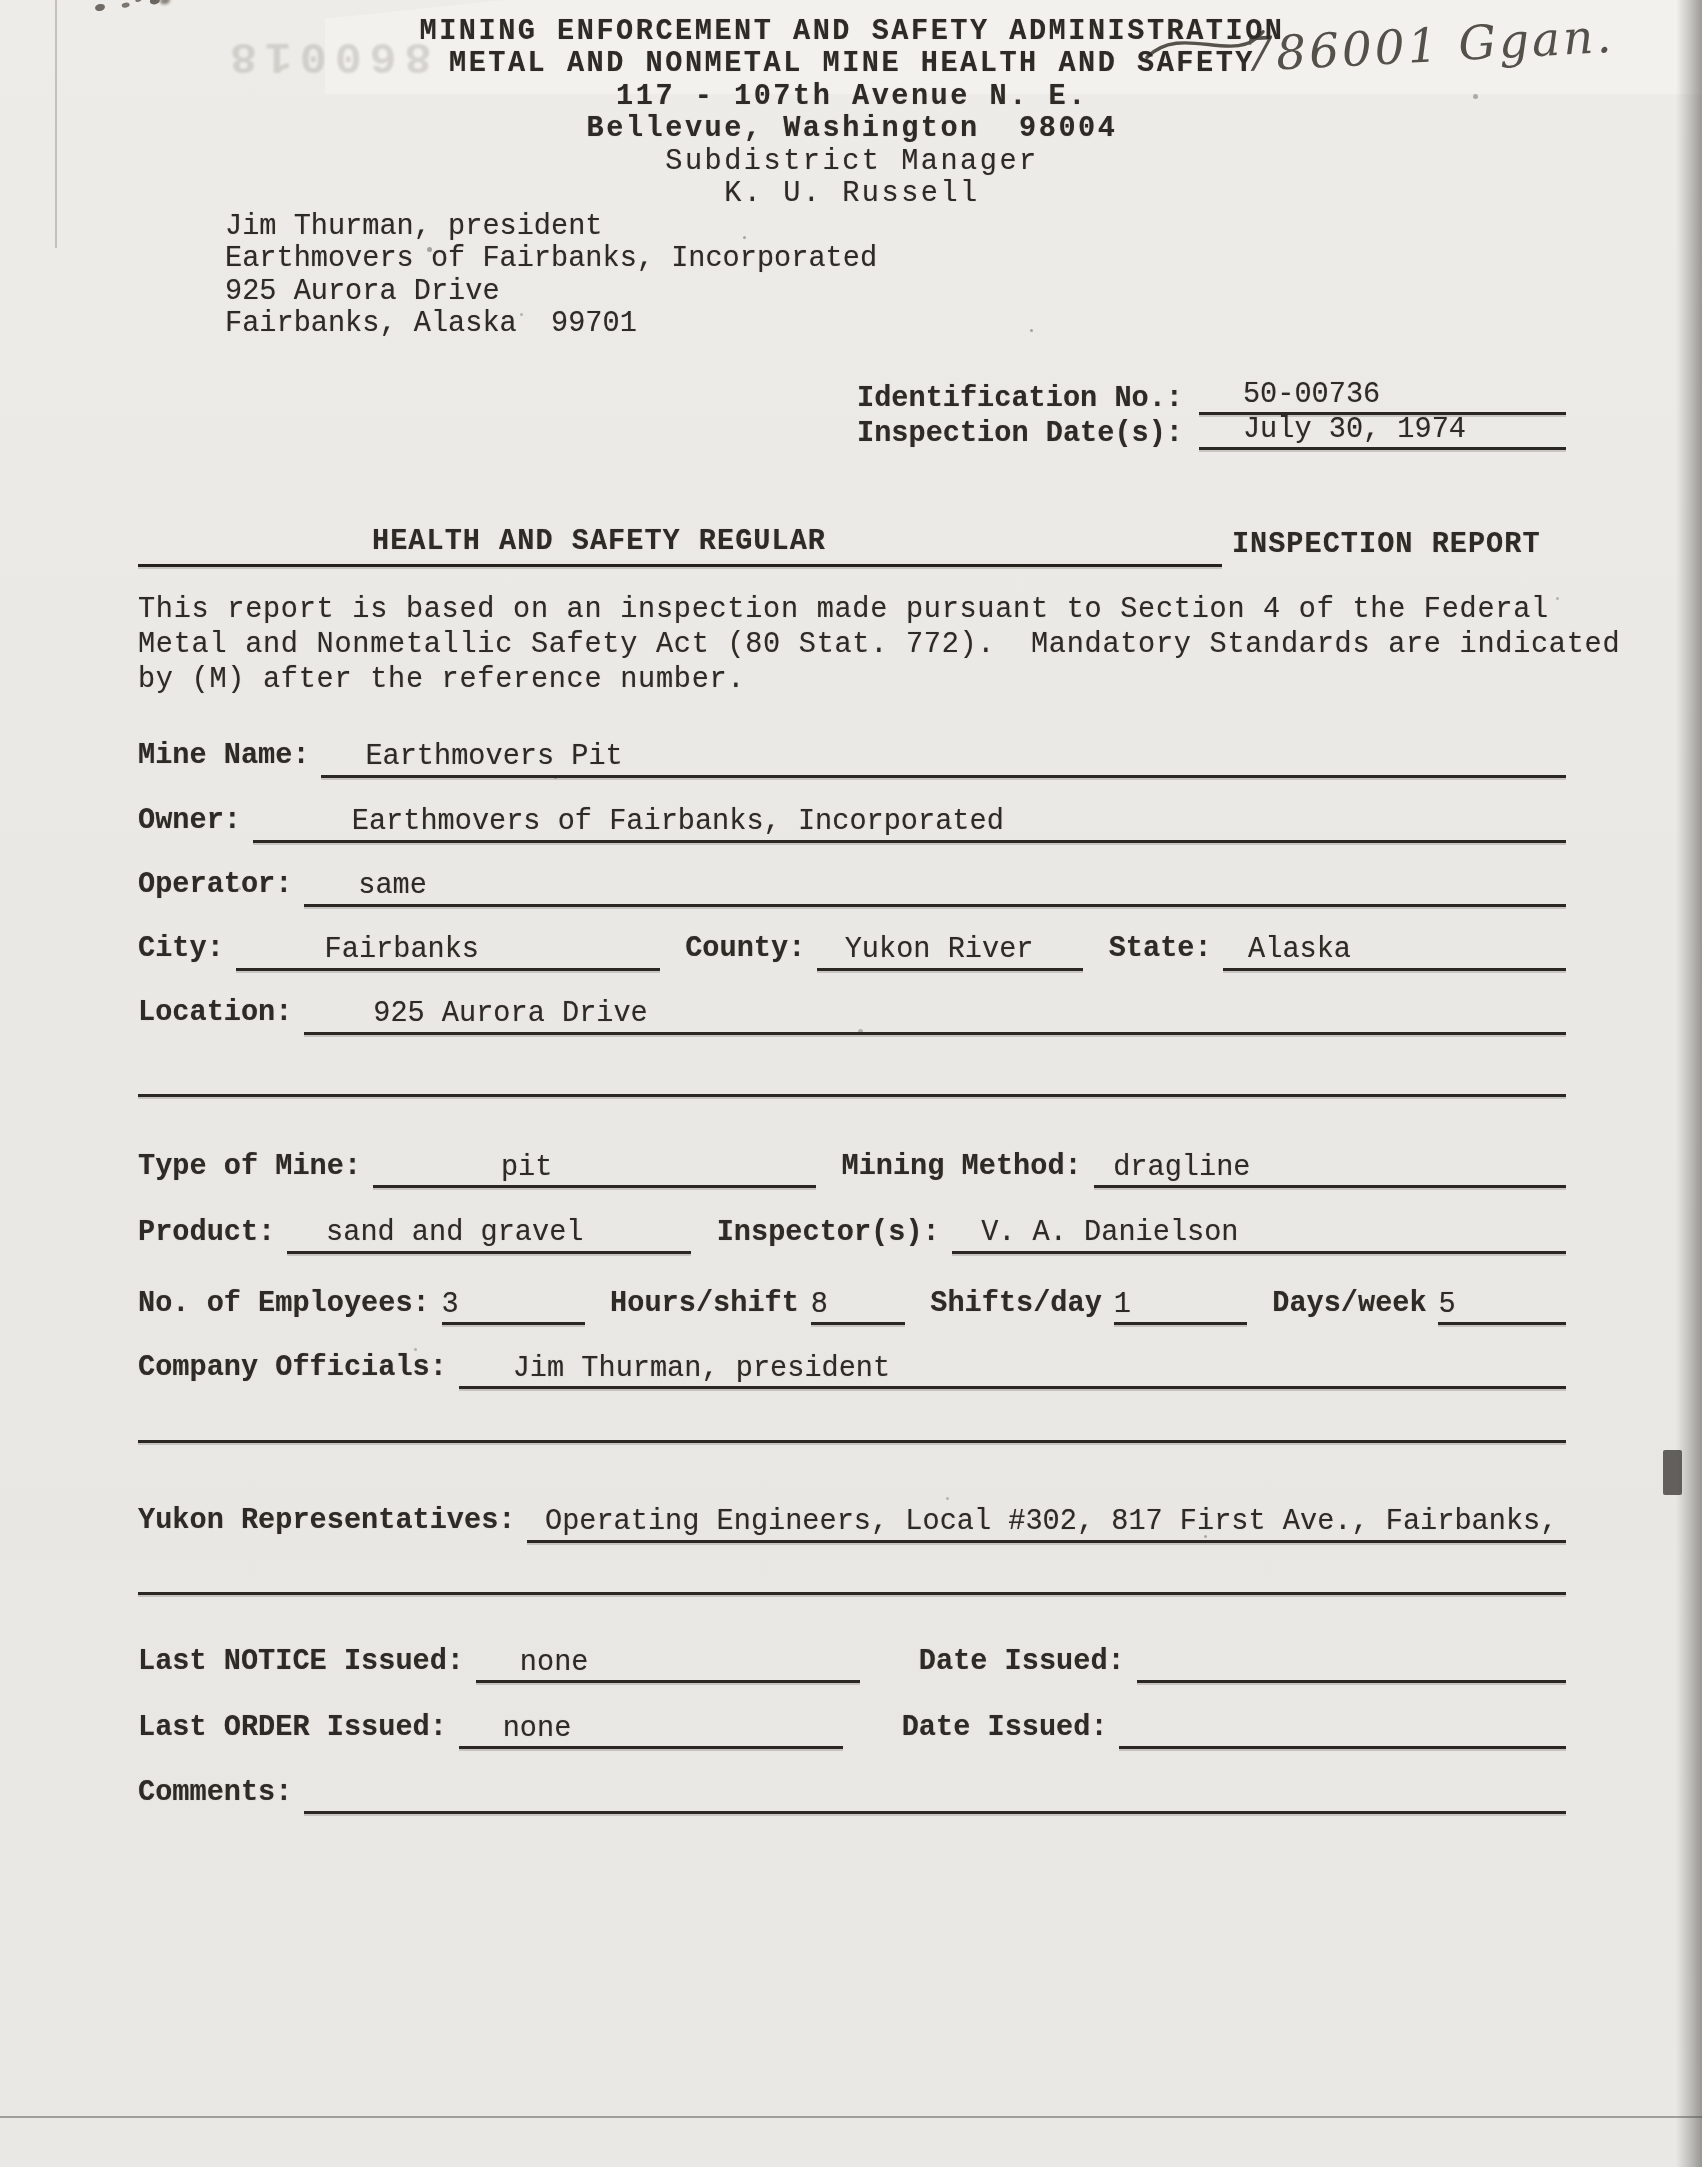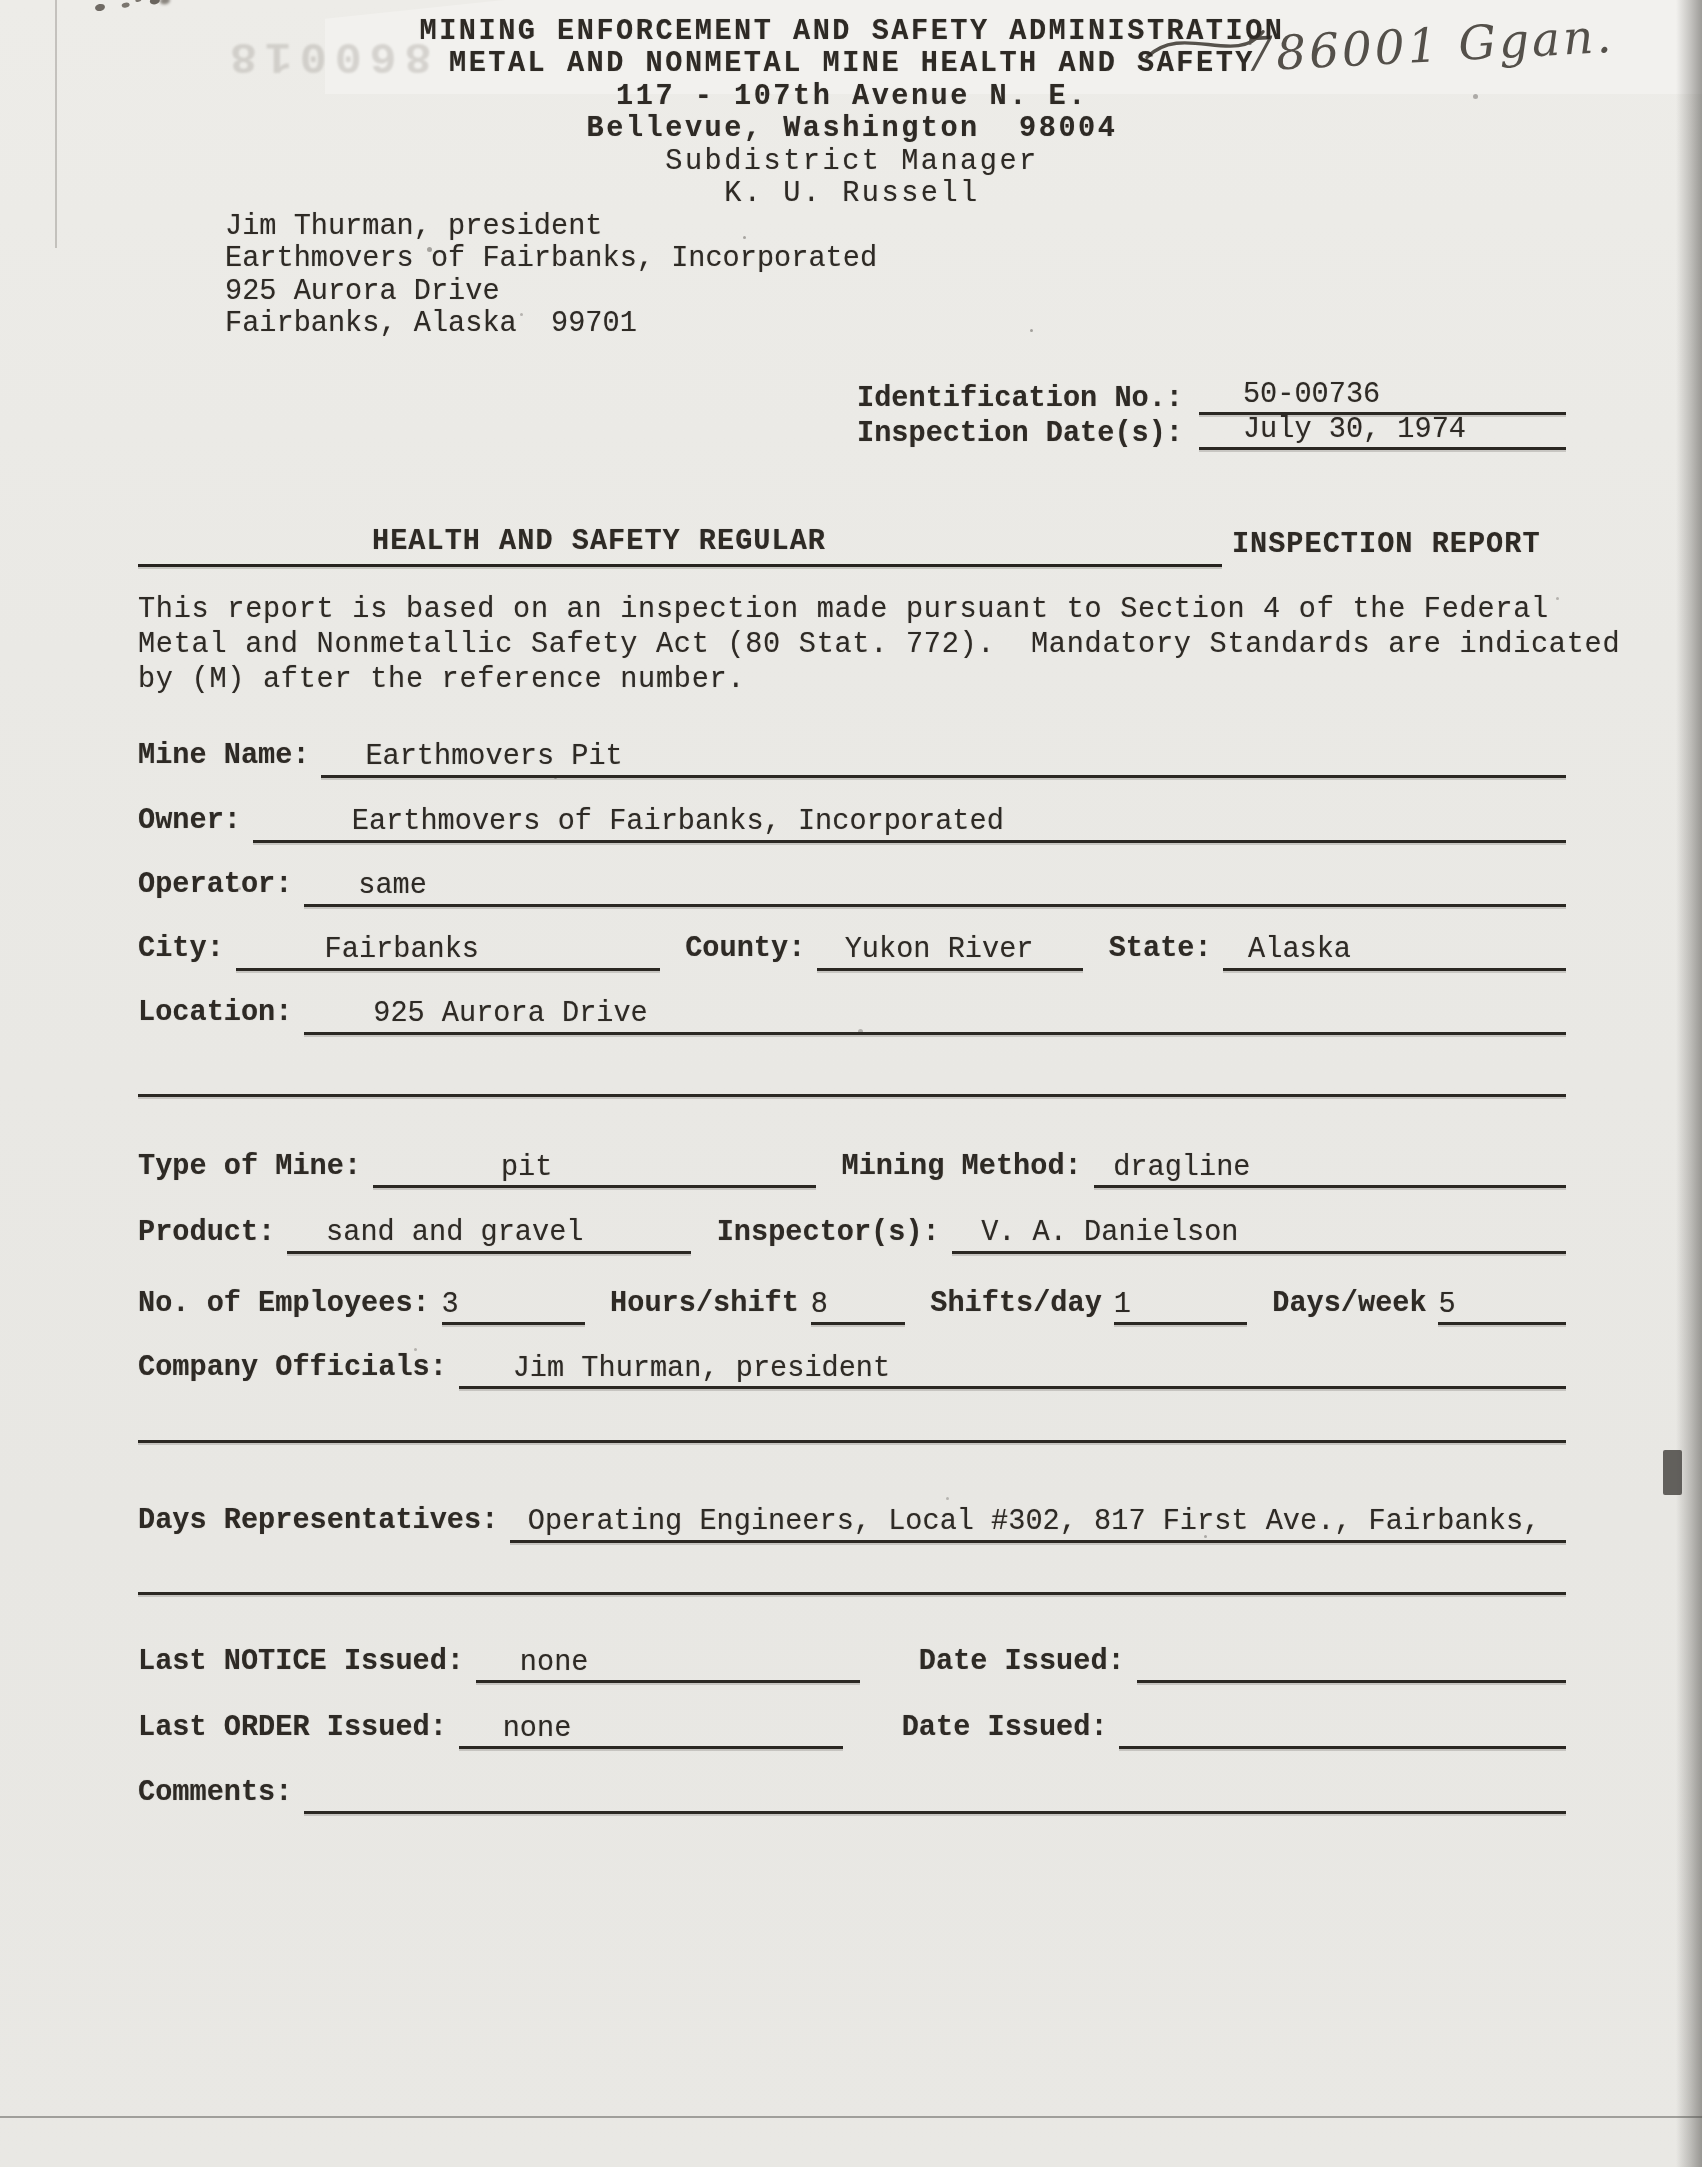--- a/index.html
+++ b/index.html
@@ -223,21 +223,21 @@
     </div>
 
     <div class="row r-comp">
       <span class="lbl">Company Officials:</span>
       <span class="fill grow"><span class="val">Jim Thurman, president</span></span>
     </div>
 
     <div class="hr2"></div>
 
     <div class="row r-union1">
-      <span class="lbl">Days Representatives:</span>
+      <span class="lbl">Yukon Representatives:</span>
       <span class="fill grow"><span class="val">Operating Engineers, Local #302, 817 First Ave., Fairbanks,</span></span>
     </div>
 
 
 
     <div class="hr3"></div>
 
     <div class="row r-notice">
       <span class="lbl">Last NOTICE Issued:</span>
       <span class="fill w-none"><span class="val">none</span></span>

